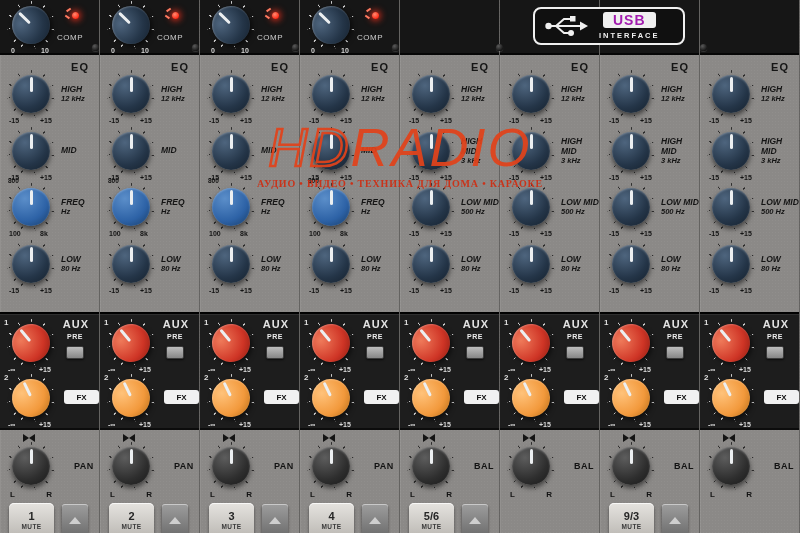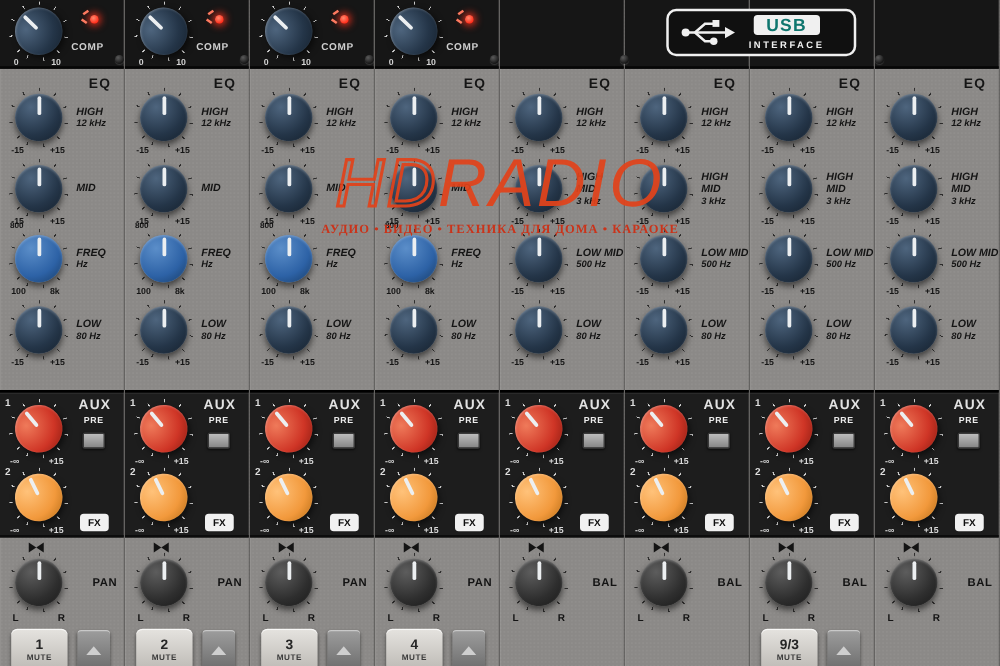--- a/index.html
+++ b/index.html
@@ -43,21 +43,21 @@
   .comp-sec .knob-navy { transform:rotate(-46deg); }
 
   .scale { position:absolute; font-size:7px; font-weight:bold; color:#141414; white-space:nowrap; }
 
   
   .comp-sec { position:relative; height:55px; background:#161616; border-bottom:2px solid #060606; }
   .comp-knob-wrap { left:8px; top:2px; }
   .comp-sec .scale { color:#d5d5d5; }
   .comp-s-min { left:3px;  top:45px; }
   .comp-s-max { left:33px; top:45px; }
-  .comp-label { position:absolute; left:57px; top:33px; font-size:8px; font-weight:bold; color:#cecece; letter-spacing:.5px; }
+  .comp-label { position:absolute; left:57px; top:33px; font-size:8px; font-weight:normal; color:#cecece; letter-spacing:.5px; }
   .led { position:absolute; left:72px; top:12px; width:7px; height:7px; border-radius:50%;
          background:radial-gradient(circle at 40% 35%, #ff8a70, #ff2b18 70%);
          box-shadow:0 0 6px 2px rgba(255,50,30,.75); }
   .led::before, .led::after { content:""; position:absolute; width:5px; height:1.5px; background:#ff7a60; }
   .led::before { left:-6px; top:-3px; transform:rotate(-35deg); }
   .led::after  { left:-7px; top:4px;  transform:rotate(35deg); }
 
   
   .eq-sec { position:relative; height:257px; }
   .eq-title { position:absolute; top:6px; right:10px; font-size:11px; font-weight:bold; color:#151515; letter-spacing:1px;margin-left:44px; }
@@ -81,23 +81,23 @@
   .aux-row-1 { top:6px; } .aux-row-2 { top:61px; }
   .aux-row .knob-wrap { left:0; top:0; }
   .aux-row .scale { color:#d8d8d8; }
   .aux-row .scale-min { left:0px;  top:46px; }
   .aux-row .scale-max { left:31px; top:46px; }
   .aux-num { position:absolute; left:-4px; top:-2px; font-size:8px; font-weight:bold; color:#dedede; }
   .pre-block { position:absolute; left:54px; top:5px; width:26px; text-align:center; }
   .pre-label { font-size:7px; font-weight:bold; color:#ececec; letter-spacing:.5px; }
   .pre-button { margin:3px auto 0; width:18px; height:13px; border-radius:2px; border:1px solid #3a3a3a;
                 background:linear-gradient(#bdbdbd,#868686); box-shadow:0 1px 2px rgba(0,0,0,.65); }
-  .fx-box { position:absolute; left:56px; top:15px; width:23px; height:14px; border-radius:3px;
+  .fx-box { position:absolute; left:56px; top:15px; width:35px; height:14px; border-radius:3px;
             background:#f1f1f1; color:#101010; font-size:8px; font-weight:bold;
-            display:flex; align-items:center; justify-content:center;margin-top:21px; }
+            display:flex; align-items:center; justify-content:center; }
 
   
   .pan-sec { position:relative; height:70px; }
   .pan-icon { position:absolute; left:23px; top:4px; display:flex; }
   .pan-icon .tl { width:0; height:0; border-top:4px solid transparent; border-bottom:4px solid transparent; border-left:6px solid #141414; }
   .pan-icon .tr { width:0; height:0; border-top:4px solid transparent; border-bottom:4px solid transparent; border-right:6px solid #141414; }
   .pan-knob-wrap { left:8px; top:13px; }
   .pan-label { position:absolute; left:74px; top:31px; font-size:9px; font-weight:bold; color:#131313; letter-spacing:.5px; }
   .pan-lr { position:absolute; left:10px; top:60px; width:42px; display:flex; justify-content:space-between;
             font-size:8px; font-weight:bold; color:#131313; }
@@ -115,21 +115,21 @@
                 box-shadow:inset 0 1px 0 rgba(255,255,255,.45), 0 2px 3px rgba(0,0,0,.55);
                 display:flex; align-items:center; justify-content:center; }
   .mute-arrow::before { content:""; width:0; height:0; border-left:6px solid transparent; border-right:6px solid transparent;
                         border-bottom:7px solid #cfcfcf; }
 
   
   .usb-badge { position:absolute; left:533px; top:7px; width:152px; height:38px; z-index:5;
                border:2px solid #f0f0f0; border-radius:8px; background:#101010;
                display:flex; align-items:center; padding:3px 9px; gap:9px; }
   .usb-right { display:flex; flex-direction:column; align-items:center; }
-  .usb-box { background:#f0f0f0; color:#0f766e; font-weight:bold; font-size:14px; letter-spacing:1px;
+  .usb-box { background:#f0f0f0; color:#a21caf; font-weight:bold; font-size:14px; letter-spacing:1px;
              padding:0 10px; border-radius:3px; line-height:16px; }
   .usb-sub { color:#f0f0f0; font-size:7.5px; font-weight:bold; letter-spacing:2px; margin-top:3px; }
 
   
   .screw { position:absolute; top:44px; width:7px; height:7px; border-radius:50%; z-index:4;
            background:radial-gradient(circle at 35% 30%, #5a5a5a, #141414 75%);
            box-shadow:0 1px 1px rgba(255,255,255,.15); }
 
   
   .watermark { position:absolute; left:50%; top:120px; transform:translateX(-50%);
@@ -778,20 +778,27 @@
               <div class="pointer"></div>
             </div>
       </div>
       <span class="pan-label">BAL</span>
       <div class="pan-lr">
         <span>L</span>
         <span>R</span>
       </div>
     </div>
 
+    <div class="mute-sec">
+      <div class="mute-pad">
+        <span class="mute-num">5/6</span>
+        <span class="mute-word">MUTE</span>
+      </div>
+      <div class="mute-arrow"></div>
+    </div>
 
   </div>
       <div class="channel stereo no-comp">
 
     <div class="comp-sec">
       
       
       
     </div>
 

